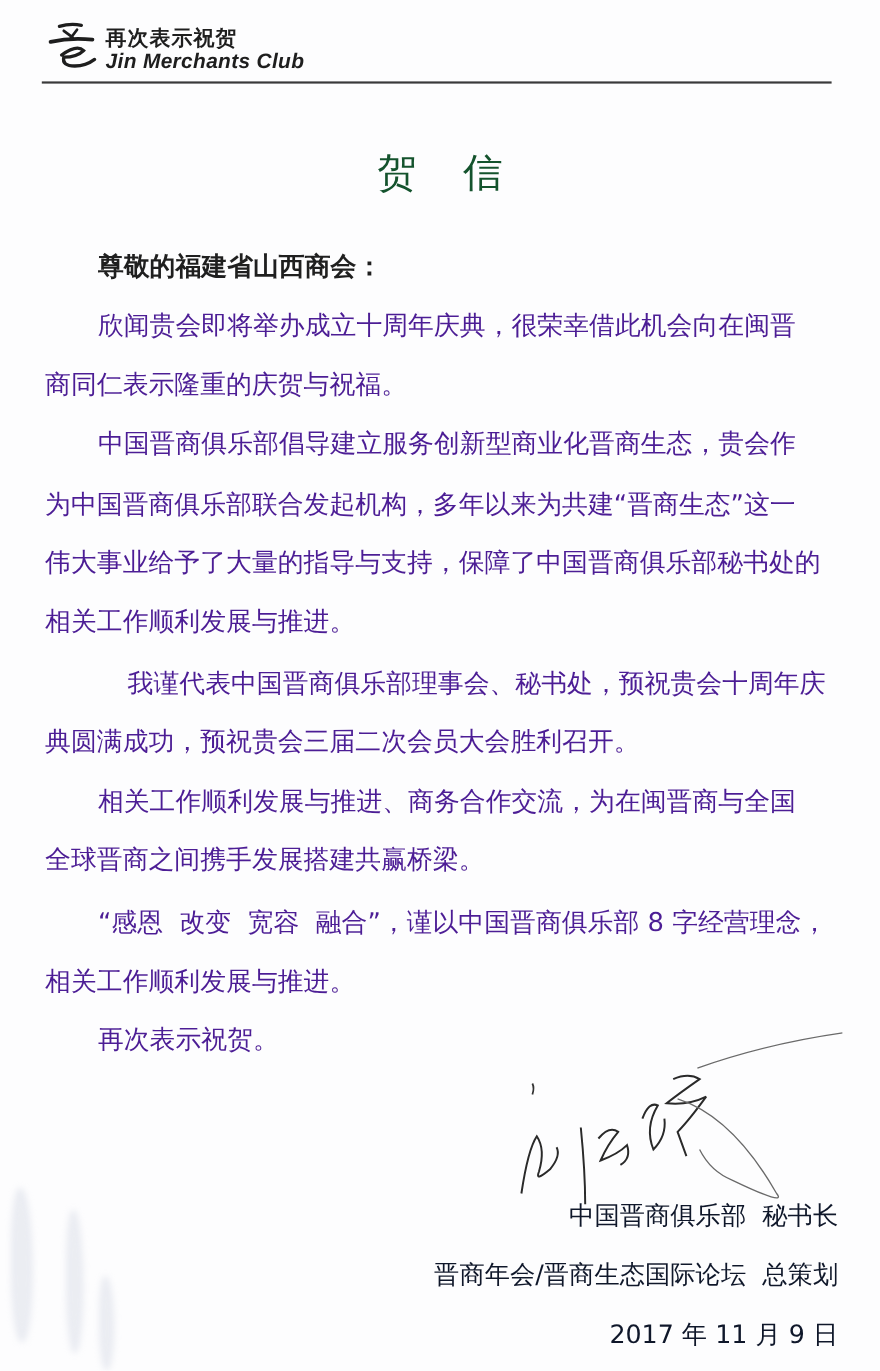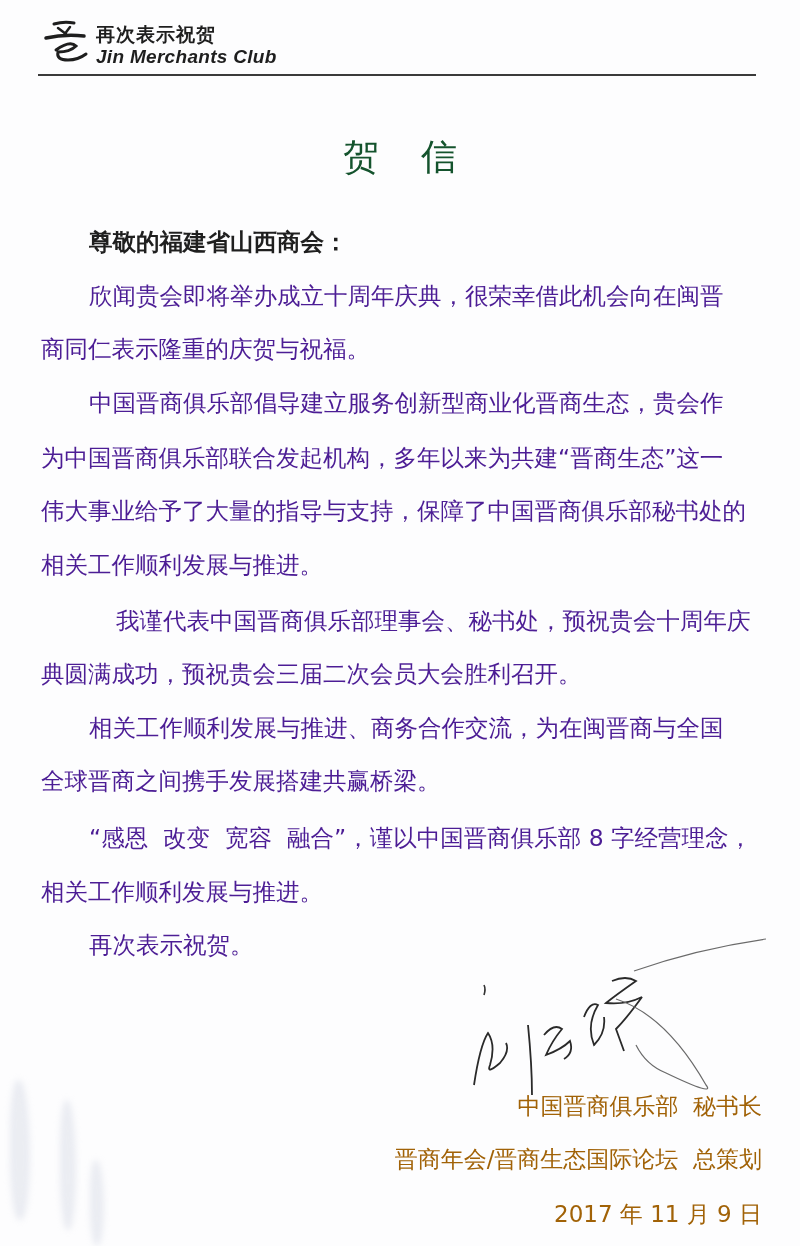--- a/index.html
+++ b/index.html
@@ -30,21 +30,21 @@
     .title {
       position: absolute; top: 133px; left: 0; width: 800px; text-align: center;
       font-family: "DejaVu Serif", "Liberation Serif", serif;
       font-size: 36px; color: #14532d; letter-spacing: 42px; text-indent: 42px;
     }
     .line {
       position: absolute; font-size: 23.5px; line-height: 30px; white-space: nowrap;
       color: #4c1d95;
     }
     .salutation { font-weight: bold; color: #1f1f1f; }
-    .sig-block { position: absolute; right: 38px; text-align: right; font-size: 23px; line-height: 30px; white-space: nowrap; color: #a16207; }
+    .sig-block { position: absolute; right: 38px; text-align: right; font-size: 23px; line-height: 30px; white-space: nowrap; color: #0f172a; }
     .signature { position: absolute; left: 466px; top: 925px; width: 300px; height: 170px; }
   </style>
 </head>
 <body>
 
 <div class="crease" style="left:10px;top:1080px;width:20px;height:140px;"></div>
 <div class="crease" style="left:60px;top:1100px;width:16px;height:130px;"></div>
 <div class="crease" style="left:90px;top:1160px;width:14px;height:86px;"></div>
 
 <div class="letterhead">

